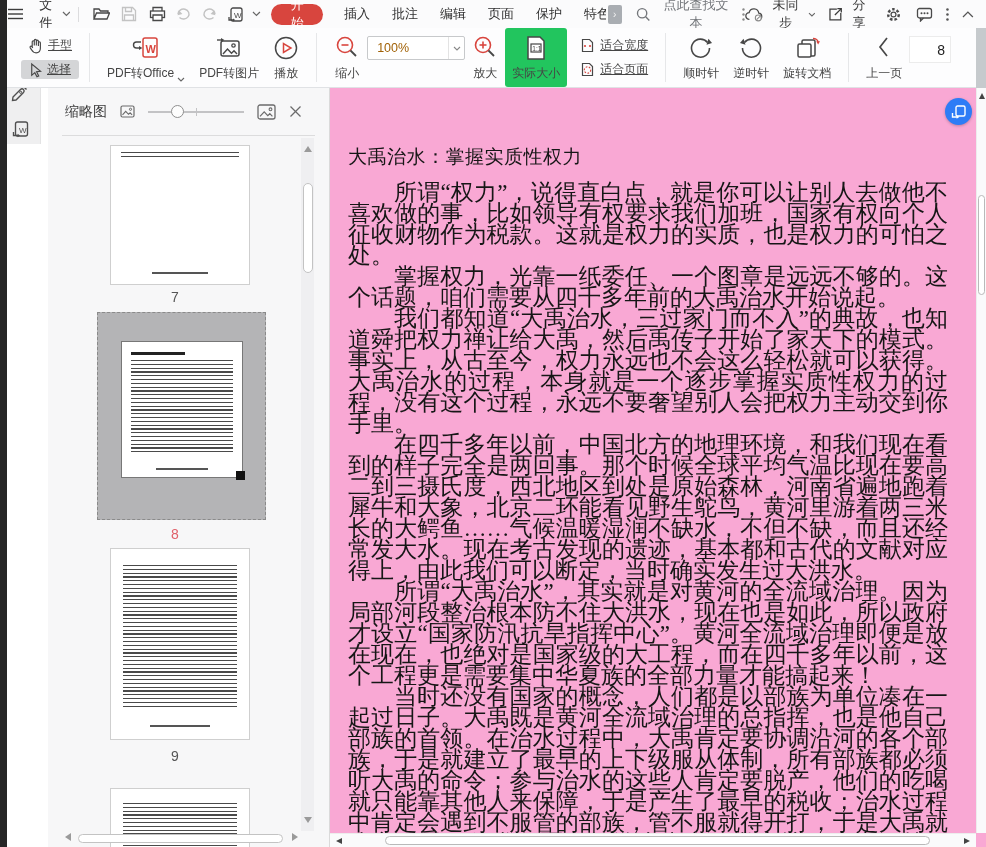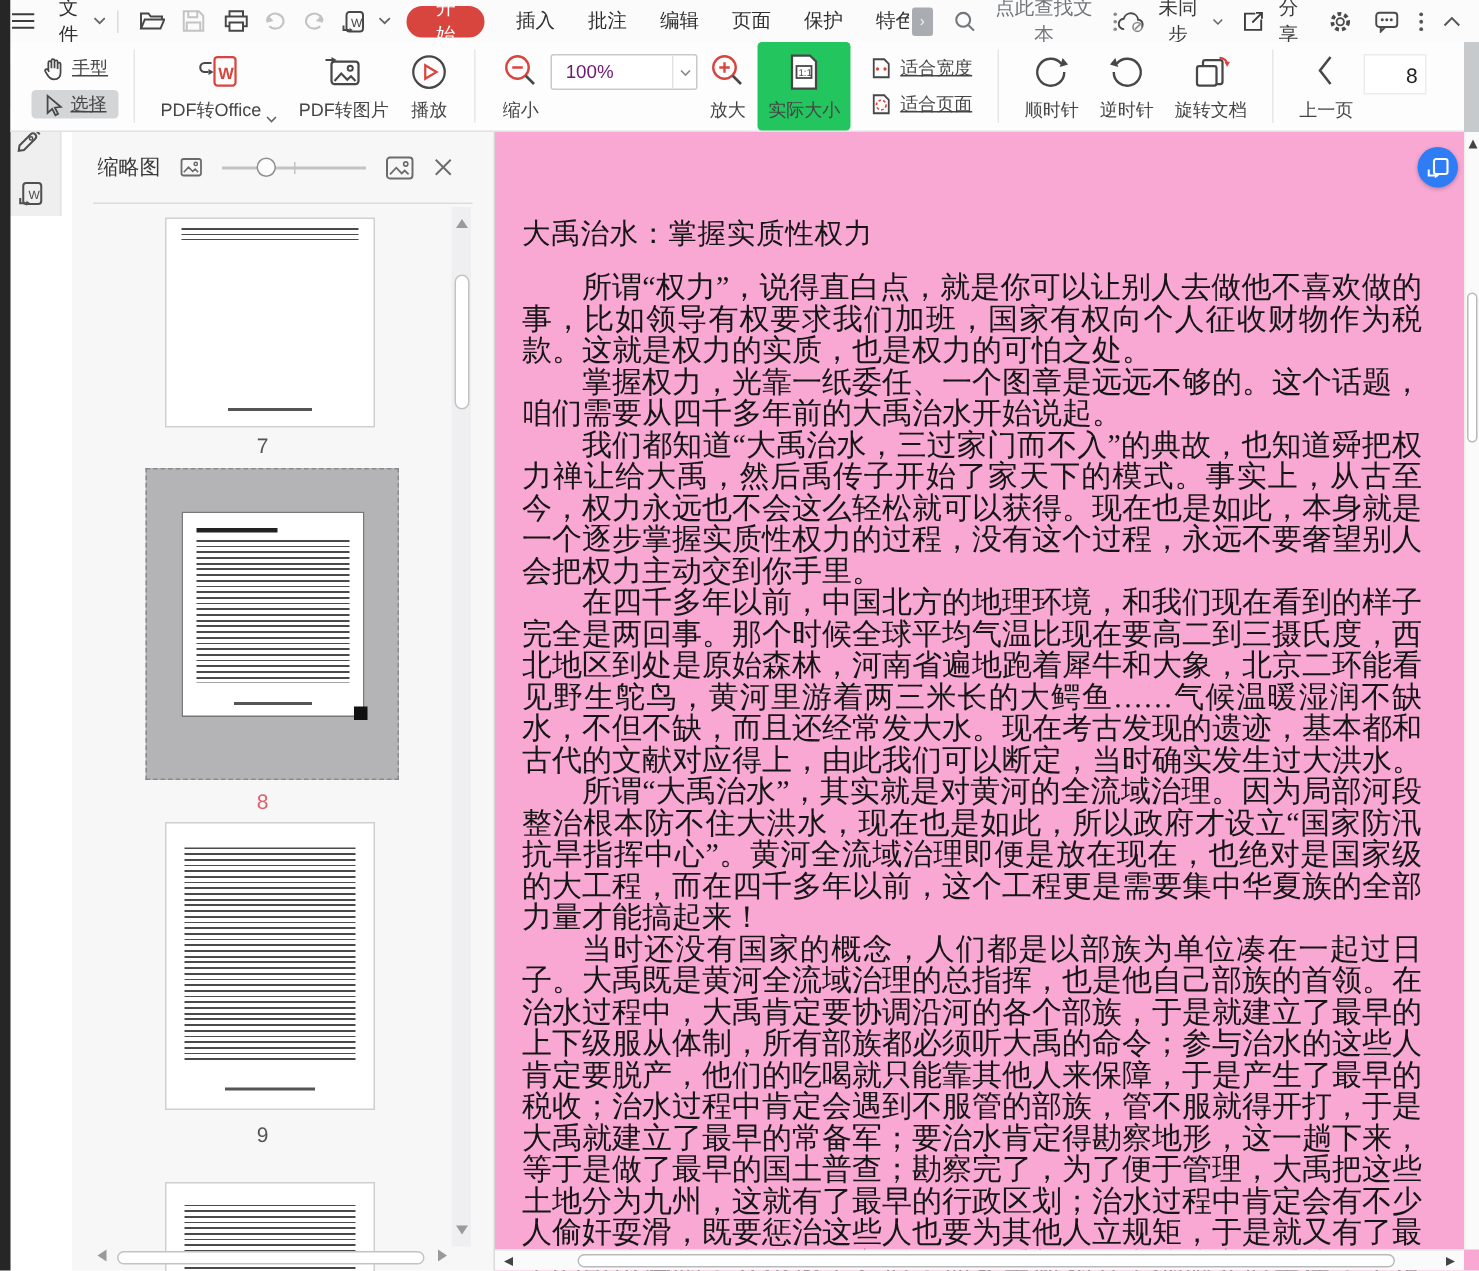--- a/index.html
+++ b/index.html
@@ -30,21 +30,21 @@
   #ribbon { left:7px; top:28px; right:0; height:60px; background:#fdfdfe;
     border-bottom:1px solid #e0e2e5; display:flex; align-items:stretch; padding-left:14px; }
   .rsep { width:1px; background:#e6e7e9; margin:5px 10px; }
   .bigbtn { display:flex; flex-direction:column; align-items:center; justify-content:space-between;
     padding:7px 7px 5px; font-size:12px; color:#454545; white-space:nowrap; }
   .bigbtn.sel { background:#22c55e; border-radius:3px;text-align:center; }
   .stack { display:flex; flex-direction:column; justify-content:center; gap:5px; font-size:12px; color:#454545; }
   .srow { display:flex; align-items:center; gap:5px; padding:1px 7px; border-radius:3px; white-space:nowrap;text-decoration:underline; }
   .srow.sel { background:#d4d5d7; }
   .combo { align-self:flex-start; margin-top:8px; width:98px; height:24px; background:#fff;
-    border:1px solid #c7c9cb; border-radius:2px; display:flex; align-items:center; font-size:12.5px; color:#701a75; }
+    border:1px solid #c7c9cb; border-radius:2px; display:flex; align-items:center; font-size:12.5px; color:#a16207; }
   .combo .val { flex:1; padding-left:9px; }
   .combo .caret { width:16px; height:100%; display:flex; align-items:center; justify-content:center; border-left:1px solid #e3e3e3; }
   .pageinput { align-self:flex-start; margin-top:8px; width:42px; height:27px; background:#fff;
     border:1px solid #ececec; font-size:14px; color:#222; text-align:right; padding-right:5px;
     font-family:"Liberation Sans",sans-serif; }
   #ribbon-right-strip { right:0; top:28px; width:10px; height:60px; background:#c6cacd; }
 
   
   #iconstrip { left:7px; top:88px; width:41px; bottom:0; background:#efeff0; border-right:1px solid #e3e3e4;
     display:flex; flex-direction:column; align-items:center; padding-top:6px; gap:6px; }
@@ -76,21 +76,21 @@
   .tri { width:0; height:0; position:absolute; }
   .ph-track { position:absolute; left:30px; bottom:3px; width:208px; height:11px; }
   .ph-thumb { position:absolute; left:0; top:1px; width:205px; height:9px; background:#fff;
     border:1px solid #c3c3c3; border-radius:5px; }
 
   
   #main { left:330px; top:88px; right:0; bottom:0; background:#f9a8d4; overflow:hidden; }
   #doc-text { position:absolute; left:18px; top:56px; width:600px; color:#161616;
     font-family:"Liberation Serif","DejaVu Serif",serif; }
   #doc-title { font-size:19px; font-weight:400; line-height:26px; margin-bottom:12px; letter-spacing:0.5px; }
-  #doc-text p { font-size:20px; line-height:21px; text-indent:2em; text-align:justify; }
+  #doc-text p { font-size:23px; line-height:21px; text-indent:2em; text-align:justify; }
   #float-btn { position:absolute; right:14px; top:10px; width:27px; height:27px; border-radius:50%;
     background:#2e7cf6; display:flex; align-items:center; justify-content:center;
     box-shadow:0 1px 3px rgba(0,0,0,.25); }
   
   #mv-track { position:absolute; right:0; top:0; width:10px; bottom:14px; background:#fafafb; border-left:1px solid #ededed; }
   #mv-thumb { position:absolute; left:1px; top:107px; width:7px; height:100px; background:#fff;
     border:1px solid #b9b9b9; border-radius:4px; }
   #mh-track { position:absolute; left:0; right:10px; bottom:0; height:14px; background:#fafafb; border-top:1px solid #ededed; }
   #mh-thumb { position:absolute; left:55px; top:2px; width:545px; height:9px; background:#fff;
     border:1px solid #b9b9b9; border-radius:5px; }
@@ -470,21 +470,21 @@
     <span class="ph-thumb"></span>
   </div>
   <span class="tri" style="left:244px; bottom:6px; border-top:4px solid transparent; border-bottom:4px solid transparent; border-left:6px solid #9a9a9a;"></span>
 </div>
 
 <div id="main" class="abs">
   <div id="doc-text">
     <h1 id="doc-title">大禹治水：掌握实质性权力</h1>
     <p>所谓“权力”，说得直白点，就是你可以让别人去做他不喜欢做的事，比如领导有权要求我们加班，国家有权向个人征收财物作为税款。这就是权力的实质，也是权力的可怕之处。</p>
     <p>掌握权力，光靠一纸委任、一个图章是远远不够的。这个话题，咱们需要从四千多年前的大禹治水开始说起。</p>
-    <p>我们都知道“大禹治水，三过家门而不入”的典故，也知道舜把权力禅让给大禹，然后禹传子开始了家天下的模式。事实上，从古至今，权力永远也不会这么轻松就可以获得。现在也是如此，本身就是一个逐步掌握实质性权力的过程，没有这个过程，永远不要奢望别人会把权力主动交到你手里。</p>
+    <p>我们都知道“大禹治水，三过家门而不入”的典故，也知道舜把权力禅让给大禹，然后禹传子开始了家天下的模式。事实上，从古至今，权力永远也不会这么轻松就可以获得。大禹治水的过程，本身就是一个逐步掌握实质性权力的过程，没有这个过程，永远不要奢望别人会把权力主动交到你手里。</p>
     <p>在四千多年以前，中国北方的地理环境，和我们现在看到的样子完全是两回事。那个时候全球平均气温比现在要高二到三摄氏度，西北地区到处是原始森林，河南省遍地跑着犀牛和大象，北京二环能看见野生鸵鸟，黄河里游着两三米长的大鳄鱼……气候温暖湿润不缺水，不但不缺，而且还经常发大水。现在考古发现的遗迹，基本都和古代的文献对应得上，由此我们可以断定，当时确实发生过大洪水。</p>
     <p>所谓“大禹治水”，其实就是对黄河的全流域治理。因为局部河段整治根本防不住大洪水，现在也是如此，所以政府才设立“国家防汛抗旱指挥中心”。黄河全流域治理即便是放在现在，也绝对是国家级的大工程，而在四千多年以前，这个工程更是需要集中华夏族的全部力量才能搞起来！</p>
     <p>当时还没有国家的概念，人们都是以部族为单位凑在一起过日子。大禹既是黄河全流域治理的总指挥，也是他自己部族的首领。在治水过程中，大禹肯定要协调沿河的各个部族，于是就建立了最早的上下级服从体制，所有部族都必须听大禹的命令；参与治水的这些人肯定要脱产，他们的吃喝就只能靠其他人来保障，于是产生了最早的税收；治水过程中肯定会遇到不服管的部族，管不服就得开打，于是大禹就建立了最早的常备军；要治水肯定得勘察地形，这一趟下来，等于是做了最早的国土普查；勘察完了，为了便于管理，大禹把这些土地分为九州，这就有了最早的行政区划；治水过程中肯定会有不少人偷奸耍滑，既要惩治这些人也要为其他人立规矩，于是就又有了最早的司法体制；大水退了之后，需要重新划分土地搞灾后重建，于是有了最早的土地所有制度——井田制。</p>
     <p>大禹治水一共治了十三年，十三年下来，大禹不光治理了黄河，建立了威信，也在自己手里形成了一个完整的政权体系。这套体系包括职业官僚、手工匠</p>
   </div>
 
   <div id="float-btn">
     <svg width="15" height="14" viewBox="0 0 15 14">
         <rect x="5" y="1" width="9" height="10" rx="1.5" fill="none" stroke="#fff" stroke-width="1.4"></rect>
         <path d="M1.5 8 v4 h4.5" fill="none" stroke="#fff" stroke-width="1.4"></path>

